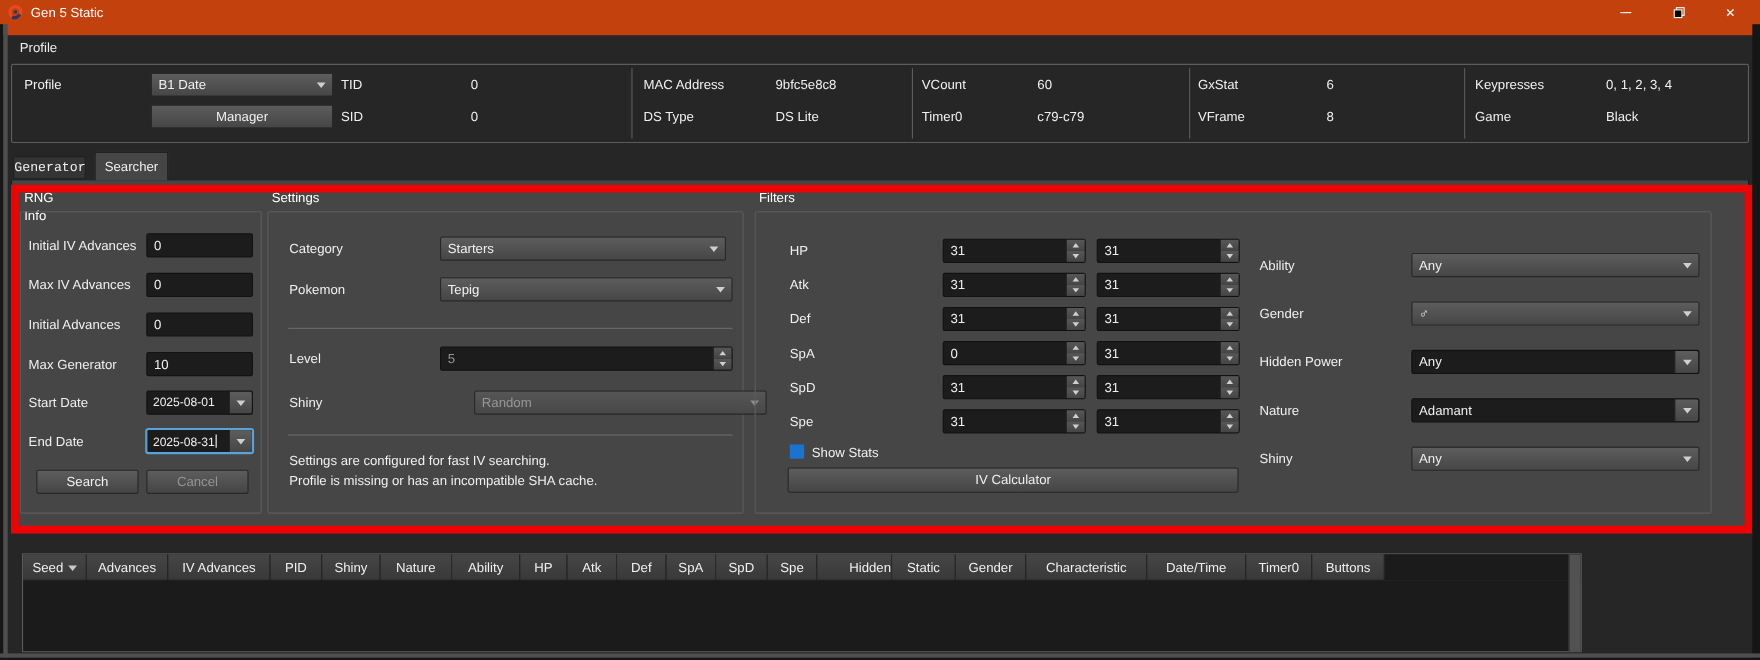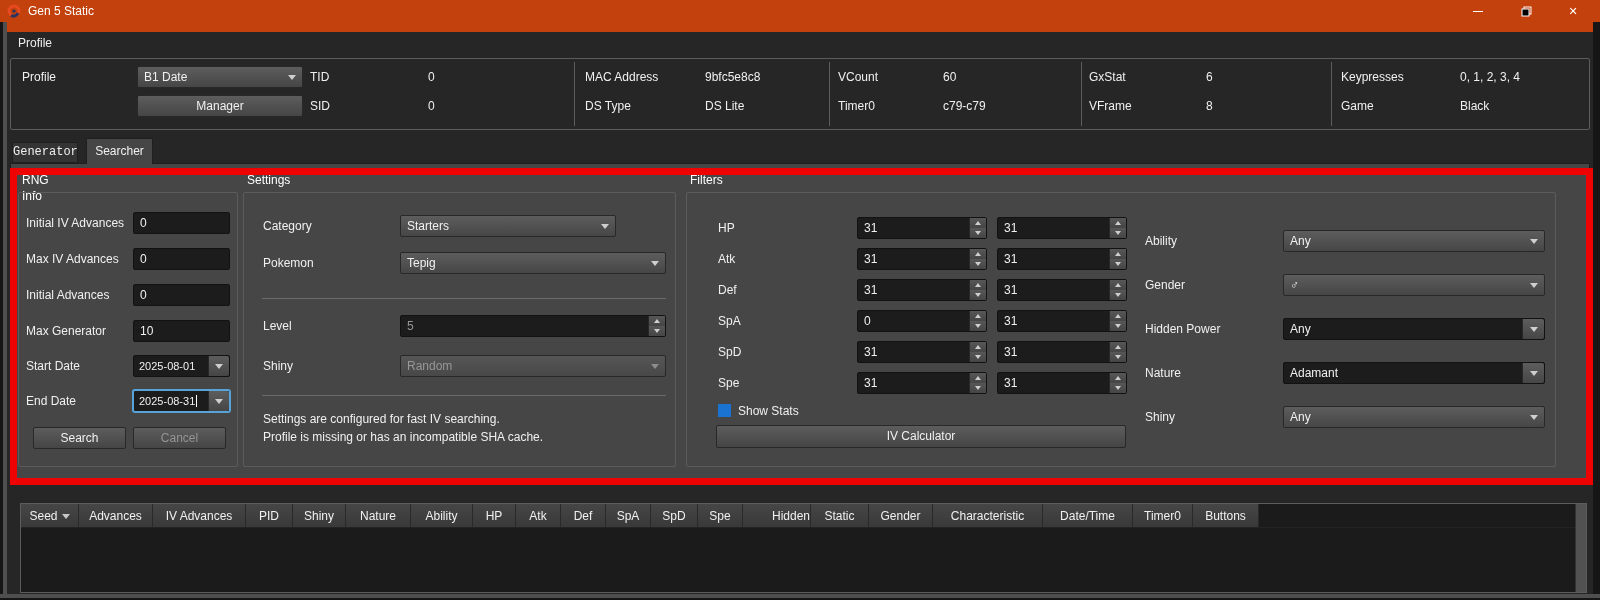--- a/index.html
+++ b/index.html
@@ -18,21 +18,21 @@
   .box{position:absolute;border:1px solid #5c5c5c;border-radius:2px;box-sizing:border-box;}
   .sep-v{position:absolute;width:1px;background:#5c5c5c;}
   .sep-h{position:absolute;height:1px;background:#6a6a6a;}
   .btn{position:absolute;box-sizing:border-box;height:22px;background:linear-gradient(#5d5d5d,#454545);
        border:1px solid #282828;border-radius:2px;color:#f0f0f0;font-size:12px;text-align:center;line-height:20px;}
   .btn.disabled{color:#949494;}
   .combo{position:absolute;box-sizing:border-box;height:22px;background:linear-gradient(#5d5d5d,#464646);
          border:1px solid #282828;border-radius:2px;color:#f0f0f0;font-size:12px;display:flex;align-items:center;
          padding:0 6px;justify-content:space-between;}
   .combo .tri{width:0;height:0;border-left:4px solid transparent;border-right:4px solid transparent;border-top:5px solid #cfcfcf;flex:none;}
-  .combo.disabled{background:linear-gradient(#565656,#484848);color:#979797;}
+  .combo.disabled{background:linear-gradient(#565656,#484848);color:#979797;margin-left:31px;}
   .combo.disabled .tri{border-top-color:#8d8d8d;}
   .combo.dark{background:#1c1c1c;border-color:#121212;padding-right:0;}
   .combo.dark .arrowbtn{width:21px;align-self:stretch;background:linear-gradient(#5d5d5d,#464646);
          border-left:1px solid #282828;border-radius:0 2px 2px 0;display:flex;align-items:center;justify-content:center;flex:none;}
   .input{position:absolute;box-sizing:border-box;height:22px;background:#1c1c1c;border:1px solid #121212;border-radius:2px;
          color:#f0f0f0;font-size:12px;line-height:20px;padding:0 6px;}
   .dateedit{position:absolute;box-sizing:border-box;height:22px;background:#1c1c1c;border:1px solid #121212;border-radius:2px;
          color:#f0f0f0;font-size:11px;display:flex;align-items:center;padding-left:5px;justify-content:space-between;}
   .dateedit .arrowbtn{width:20px;align-self:stretch;background:linear-gradient(#5d5d5d,#464646);
          border-left:1px solid #282828;border-radius:0 2px 2px 0;display:flex;align-items:center;justify-content:center;flex:none;}
@@ -50,21 +50,21 @@
   .group-title{position:absolute;font-size:12px;color:#fff;height:16px;line-height:16px;}
   .checkbox{position:absolute;width:13px;height:13px;background:#1a73d0;}
   
   .tab{position:absolute;box-sizing:border-box;font-size:12px;color:#f0f0f0;text-align:center;border:1px solid #1f1f1f;}
   .tab.inactive{background:#343434;font-family:Liberation Mono, monospace;}
   .tab.active{background:#464646;border-bottom:none;z-index:6;}
   .tab-page{position:absolute;left:10px;top:163px;width:1580px;height:322px;background:#464646;border:1px solid #1f1f1f;box-sizing:border-box;z-index:1;}
   .red-box{position:absolute;left:10px;top:168px;width:1583px;height:317px;border:7px solid #ee0202;box-sizing:border-box;z-index:50;pointer-events:none;}
   .layer{position:absolute;left:0;top:0;z-index:2;}
   
-  .rtable{position:absolute;left:20px;top:503px;width:1567px;height:90px;background:#1b1b1b;border:1px solid #5c5c5c;box-sizing:border-box;}
+  .rtable{position:absolute;left:20px;top:503px;width:1418px;height:90px;background:#1b1b1b;border:1px solid #5c5c5c;box-sizing:border-box;}
   .thead{display:flex;height:23px;border-bottom:1px solid #232323;}
   .th{box-sizing:border-box;border-right:1px solid #292929;background:linear-gradient(#464646,#393939);
       color:#f0f0f0;font-size:12px;display:flex;align-items:center;justify-content:center;gap:4px;flex:none;}
   .th-rest{flex:1;background:#1b1b1b;border-right:none;}
   .sort{width:0;height:0;border:4px solid transparent;border-top:5px solid #c8c8c8;margin-top:5px;}
   .vscroll{position:absolute;right:0;top:0;width:10px;height:100%;background:#525252;border-left:1px solid #333;}
   
   .fr{position:absolute;z-index:60;}
 </style>
 </head>
@@ -157,21 +157,21 @@
       <span class="arrowbtn">
           <i class="tri"></i>
         </span>
     </div>
     <div class="btn" style="left:33px;top:427px;width:93px;">Search</div>
     <div class="btn disabled" style="left:133px;top:427px;width:93px;">Cancel</div>
 
     <span class="group-title" style="left:247px;top:172px;">Settings</span>
     <div class="box" style="left:243px;top:192px;width:433px;height:275px;"></div>
     <span class="lbl" style="left:263px;top:215px;">Category</span>
-    <div class="combo" style="left:400px;top:215px;width:216px;align-items:center;">
+    <div class="combo" style="left:400px;top:215px;width:260px;align-items:center;">
       <span>Starters</span>
         <i class="tri"></i>
     </div>
     <span class="lbl" style="left:263px;top:252px;">Pokemon</span>
     <div class="combo" style="left:400px;top:252px;width:266px;">
       <span>Tepig</span>
         <i class="tri"></i>
     </div>
     <div class="sep-h" style="left:262px;top:298px;width:404px;"></div>
     <span class="lbl" style="left:263px;top:315px;">Level</span>

